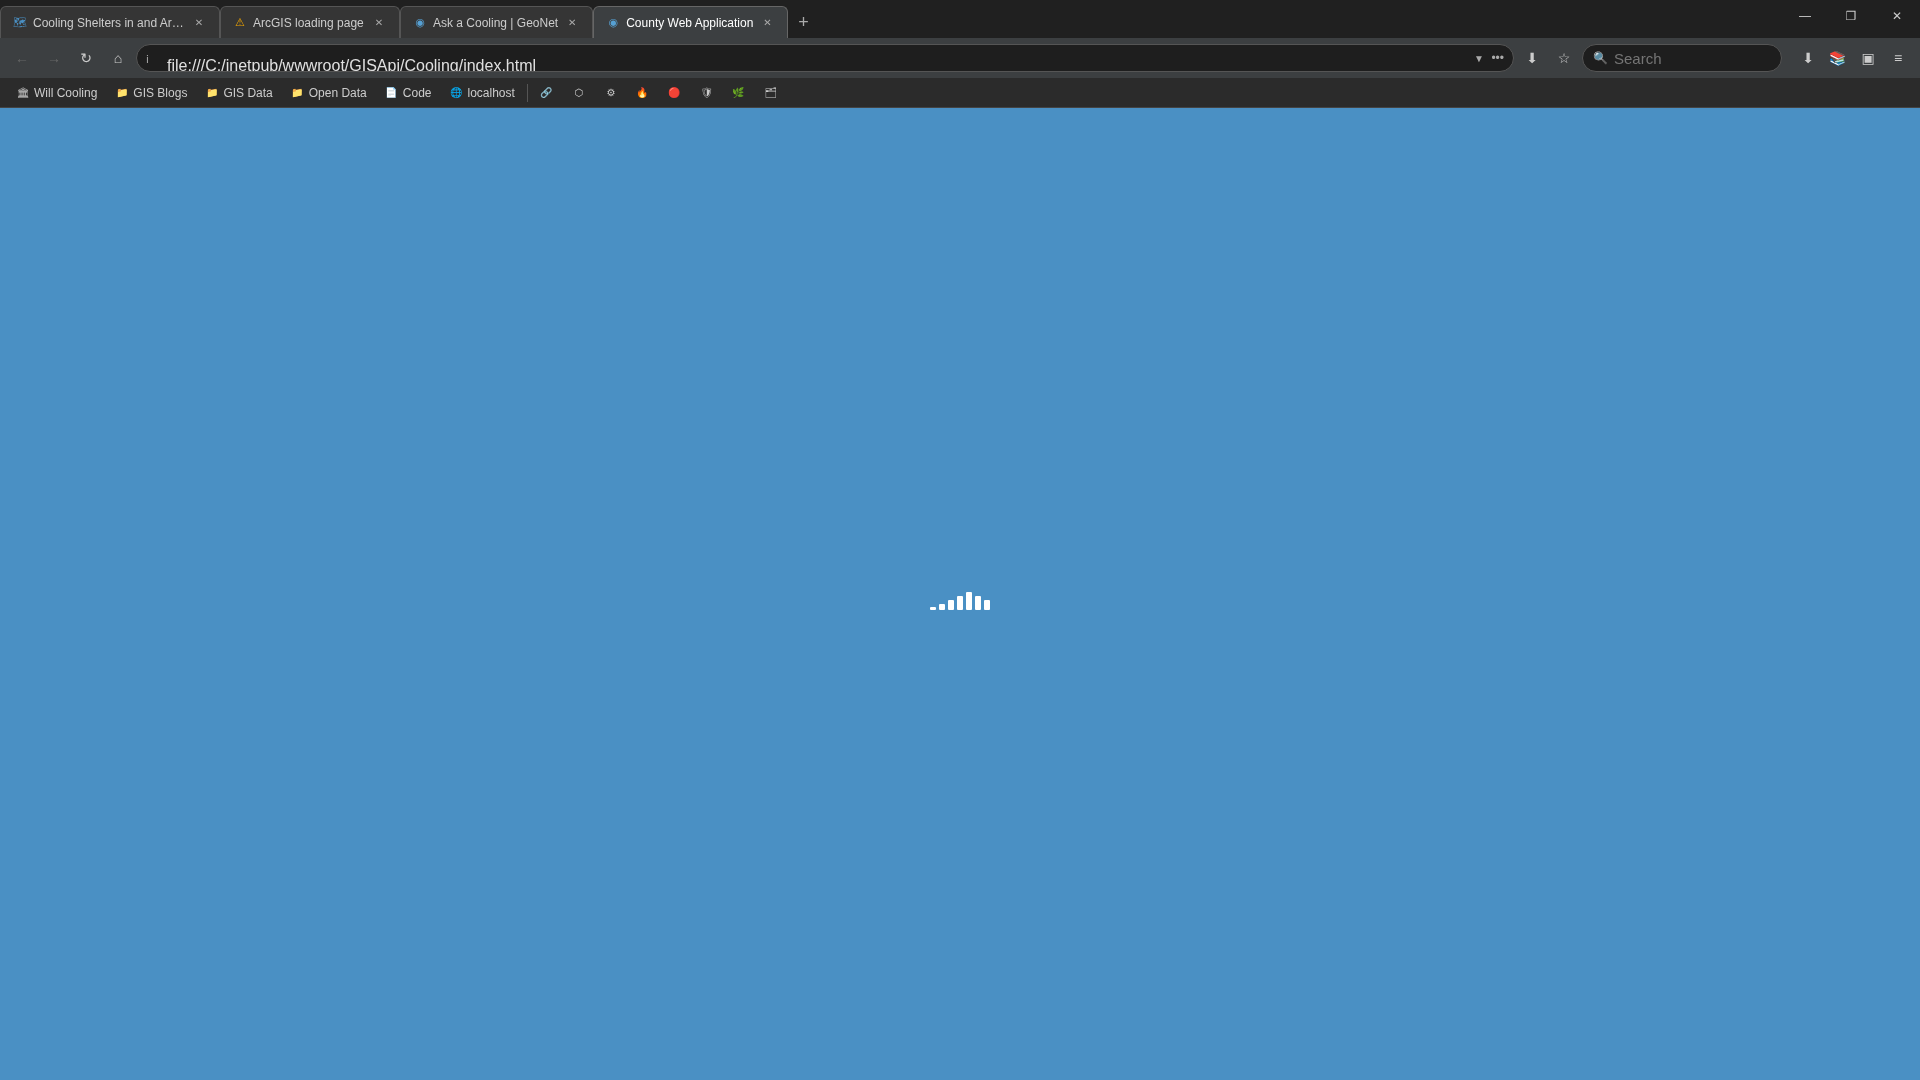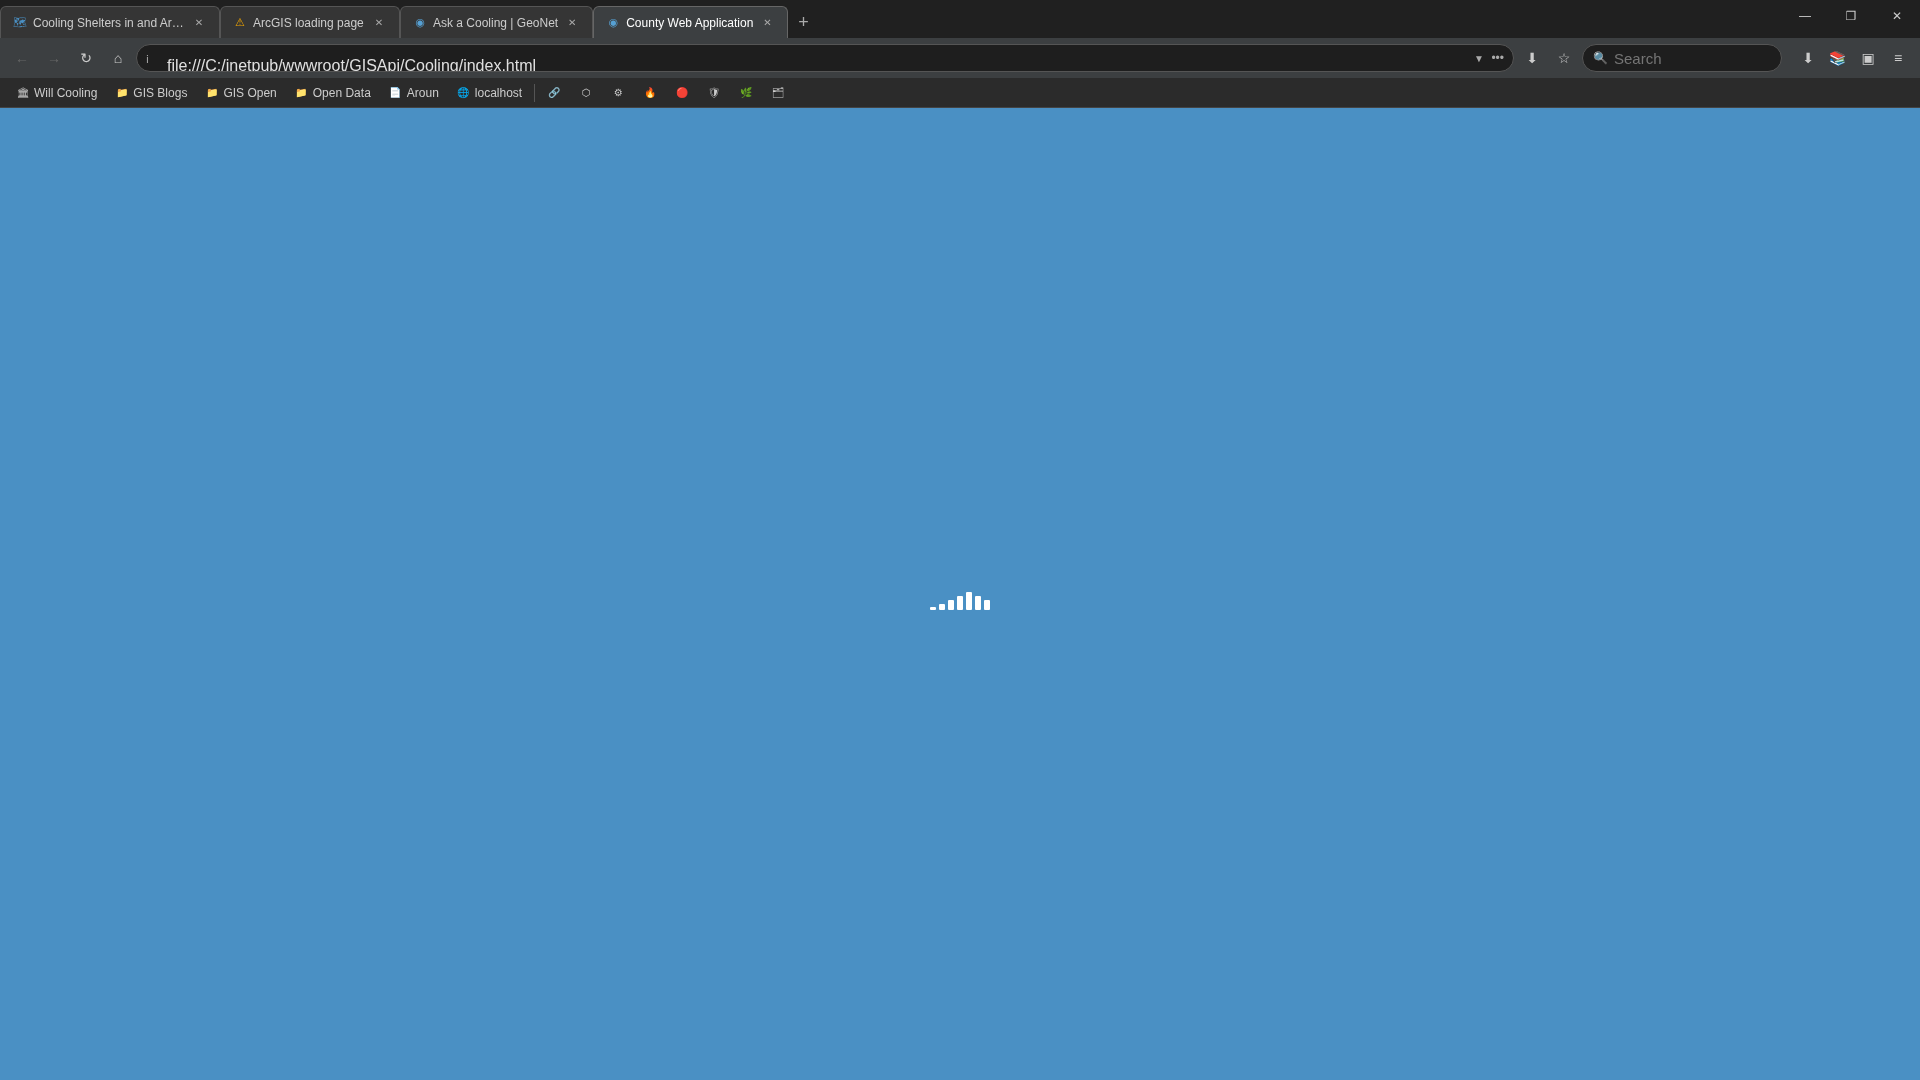--- a/index.html
+++ b/index.html
@@ -108,29 +108,29 @@
       <div class="bookmark-item">
         <span class="bookmark-icon">🏛</span>
         <span>Will Cooling</span>
       </div>
       <div class="bookmark-item">
         <span class="bookmark-icon">📁</span>
         <span>GIS Blogs</span>
       </div>
       <div class="bookmark-item">
         <span class="bookmark-icon">📁</span>
-        <span>GIS Open</span>
+        <span>GIS Data</span>
       </div>
       <div class="bookmark-item">
         <span class="bookmark-icon">📁</span>
         <span>Open Data</span>
       </div>
       <div class="bookmark-item">
         <span class="bookmark-icon">📄</span>
-        <span>Aroun</span>
+        <span>Code</span>
       </div>
       <div class="bookmark-item">
         <span class="bookmark-icon">🌐</span>
         <span>localhost</span>
       </div>
       <div class="bookmark-separator"></div>
       <div class="bookmark-item">
         <span class="bookmark-icon">🔗</span>
       </div>
       <div class="bookmark-item">

